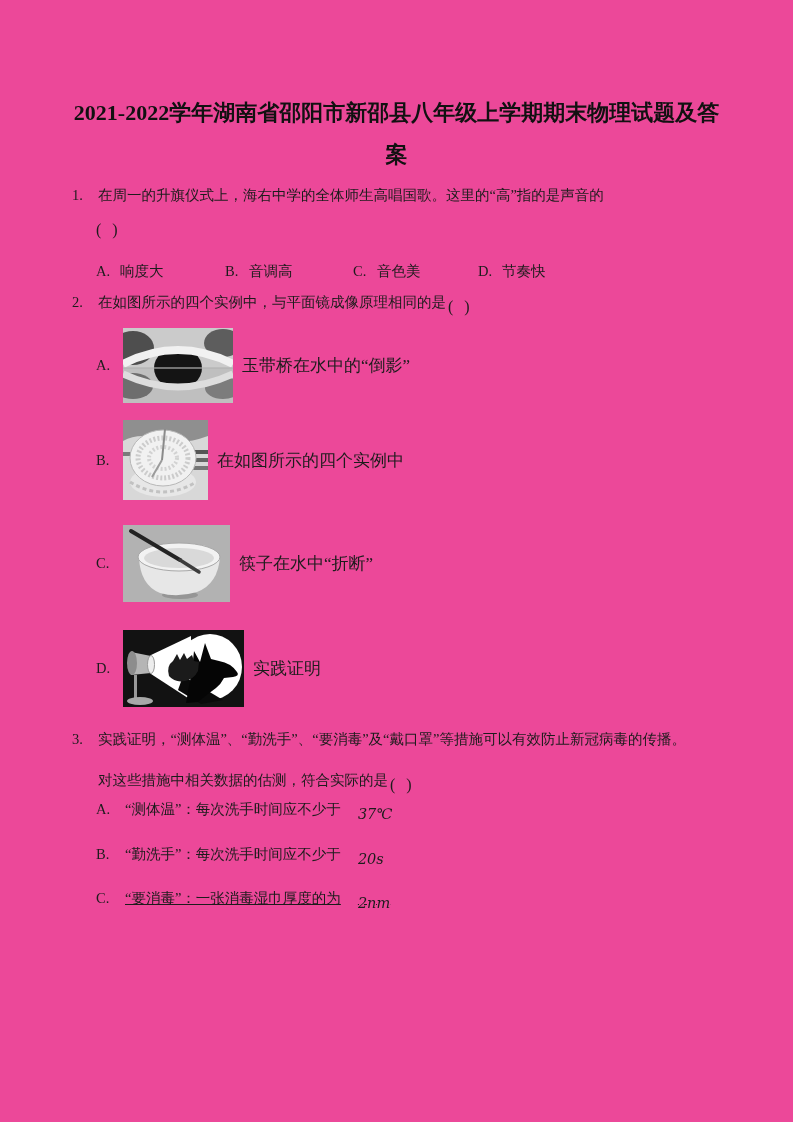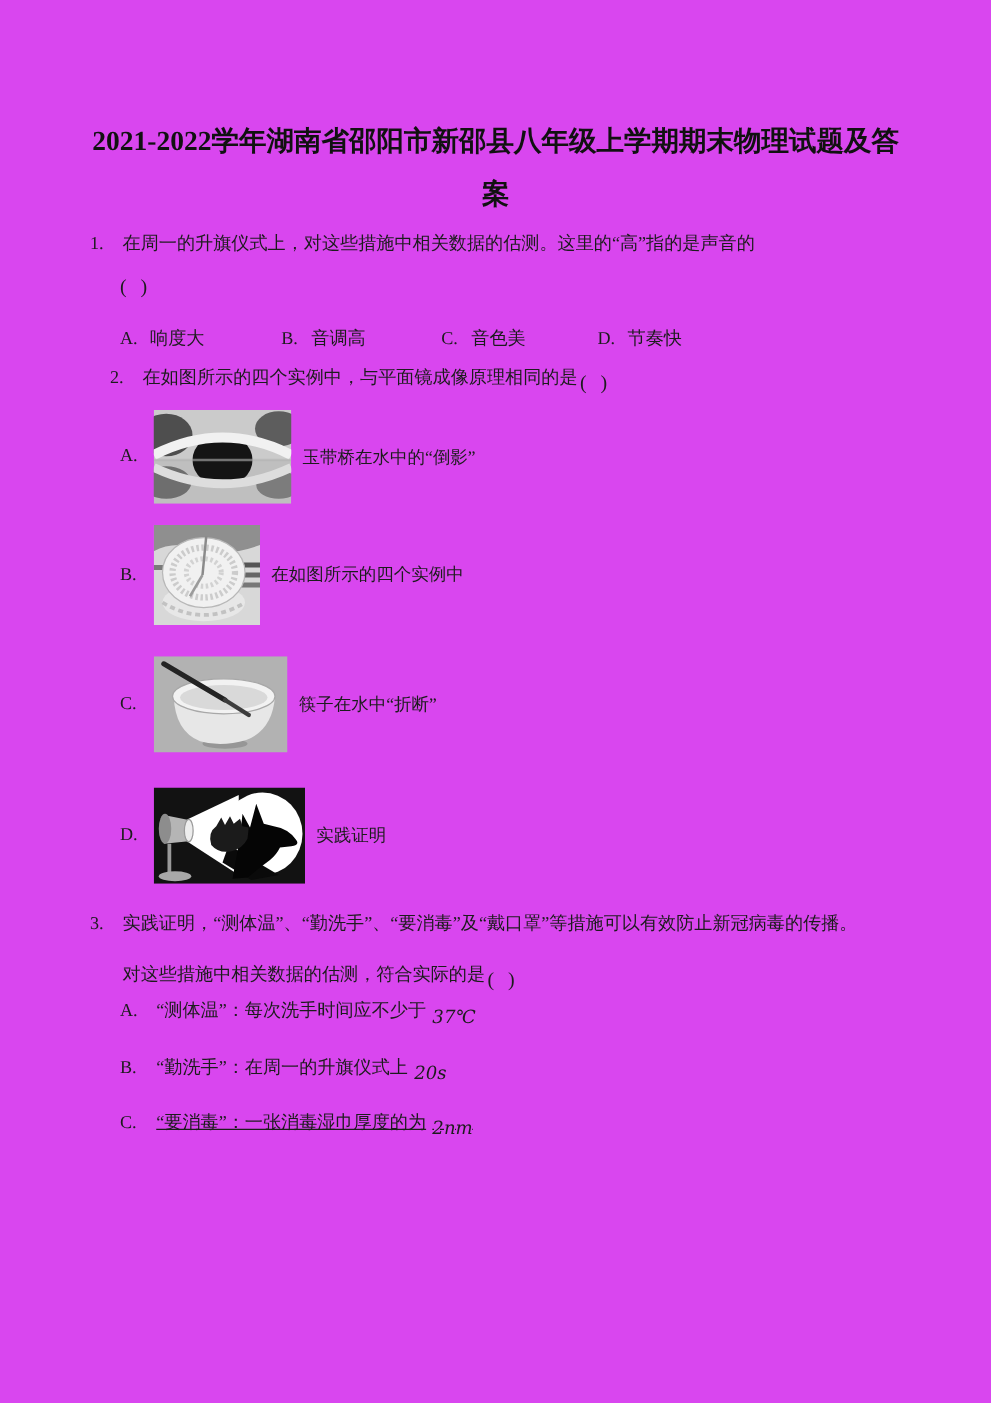--- a/index.html
+++ b/index.html
@@ -2,21 +2,21 @@
 <html><head>
 <meta charset="utf-8">
 <style>
   * { box-sizing: border-box; }
   html,body { margin:0; padding:0; background:#ffffff; }
   .page {
     position: relative;
     width: 793px;
     height: 1122px;
     margin: 0 auto;
-    background: #d946ef;
+    background: #ec4899;
     font-family: "Liberation Serif", "DejaVu Serif", serif;
     color: #1c1c1c;
     overflow: hidden;
   }
   .doc-title {
     position: absolute;
     top: 92px; left: 30px; right: 30px;
     text-align: center;
     font-size: 22px;
     font-weight: bold;
@@ -50,68 +50,68 @@
   .q1-options .opt-label { display: inline-block; width: 24px; }
   .img-row {
     position: absolute;
     left: 96px;
     display: flex;
     align-items: center;
   }
   .img-row .opt-label { display: inline-block; width: 27px; font-size: 14.5px; }
   .figure { flex: none; display: block; }
   .figure svg { display: block; }
-  .caption { margin-left: 9px; font-size: 14px; white-space: nowrap; }
+  .caption { margin-left: 9px; font-size: 17px; white-space: nowrap; }
   .q3-opt {
     position: absolute;
     left: 96px;
     font-size: 14.5px;
     line-height: 19px;
     white-space: nowrap;
   }
   .q3-opt .opt-label { display: inline-block; width: 29px; }
   .val {
     font-style: italic;
     font-family: "DejaVu Serif", serif;
     position: relative;
     top: 5px;
-    margin-left: 5px;
+    margin-left: 17px;
     text-align: center;
   }
 </style>
 </head>
 <body>
 
 <div class="page">
 
   <div class="doc-title">
     <div>2021-2022学年湖南省邵阳市新邵县八年级上学期期末物理试题及答</div>
     <div>案</div>
   </div>
 
   <div class="abs-line" style="left:72px; top:186px;">
-    <span class="qnum">1.</span><span>在周一的升旗仪式上，对这些措施中相关数据的估测。这里的“高”指的是声音的</span>
+    <span class="qnum">1.</span><span>在周一的升旗仪式上，海右中学的全体师生高唱国歌。这里的“高”指的是声音的</span>
   </div>
   <div class="abs-line answer-blank" style="left:96px; top:220px;">(  )</div>
   <div class="q1-options">
     <div class="q1-opt">
       <span class="opt-label">A.</span><span>响度大</span>
     </div>
     <div class="q1-opt">
       <span class="opt-label">B.</span><span>音调高</span>
     </div>
     <div class="q1-opt">
       <span class="opt-label">C.</span><span>音色美</span>
     </div>
     <div class="q1-opt">
       <span class="opt-label">D.</span><span>节奏快</span>
     </div>
   </div>
 
-  <div class="abs-line" style="left:72px; top:292px;margin-left:16px;">
+  <div class="abs-line" style="left:72px; top:292px;">
     <span class="qnum">2.</span><span>在如图所示的四个实例中，与平面镜成像原理相同的是</span><span class="answer-blank low">(  )</span>
   </div>
 
   <div class="img-row" style="top:328px; height:75px;">
     <span class="opt-label">A.</span>
     <span class="figure">
       <svg width="110" height="75" viewBox="0 0 110 75">
         <rect width="110" height="40" fill="#cbcbcb"></rect>
         <rect y="40" width="110" height="35" fill="#bfbfbf"></rect>
         <ellipse cx="10" cy="20" rx="21" ry="17" fill="#4e4e4e"></ellipse>
@@ -189,19 +189,19 @@
     <span class="qnum">3.</span><span>实践证明，“测体温”、“勤洗手”、“要消毒”及“戴口罩”等措施可以有效防止新冠病毒的传播。</span>
   </div>
   <div class="abs-line" style="left:98px; top:758px;margin-top:12px;">
     <span>对这些措施中相关数据的估测，符合实际的是</span><span class="answer-blank low">(  )</span>
   </div>
 
   <div class="q3-opt" style="top:800px;">
     <span class="opt-label">A.</span><span>“测体温”：每次洗手时间应不少于</span><span class="val">37℃</span>
   </div>
   <div class="q3-opt" style="top:845px;">
-    <span class="opt-label">B.</span><span>“勤洗手”：在周一的升旗仪式上</span><span class="val">20s</span>
+    <span class="opt-label">B.</span><span>“勤洗手”：每次洗手时间应不少于</span><span class="val">20s</span>
   </div>
   <div class="q3-opt" style="top:889px;text-decoration:underline;">
     <span class="opt-label">C.</span><span>“要消毒”：一张消毒湿巾厚度的为</span><span class="val">2nm</span>
   </div>
 
 </div>
 
 </body></html>

